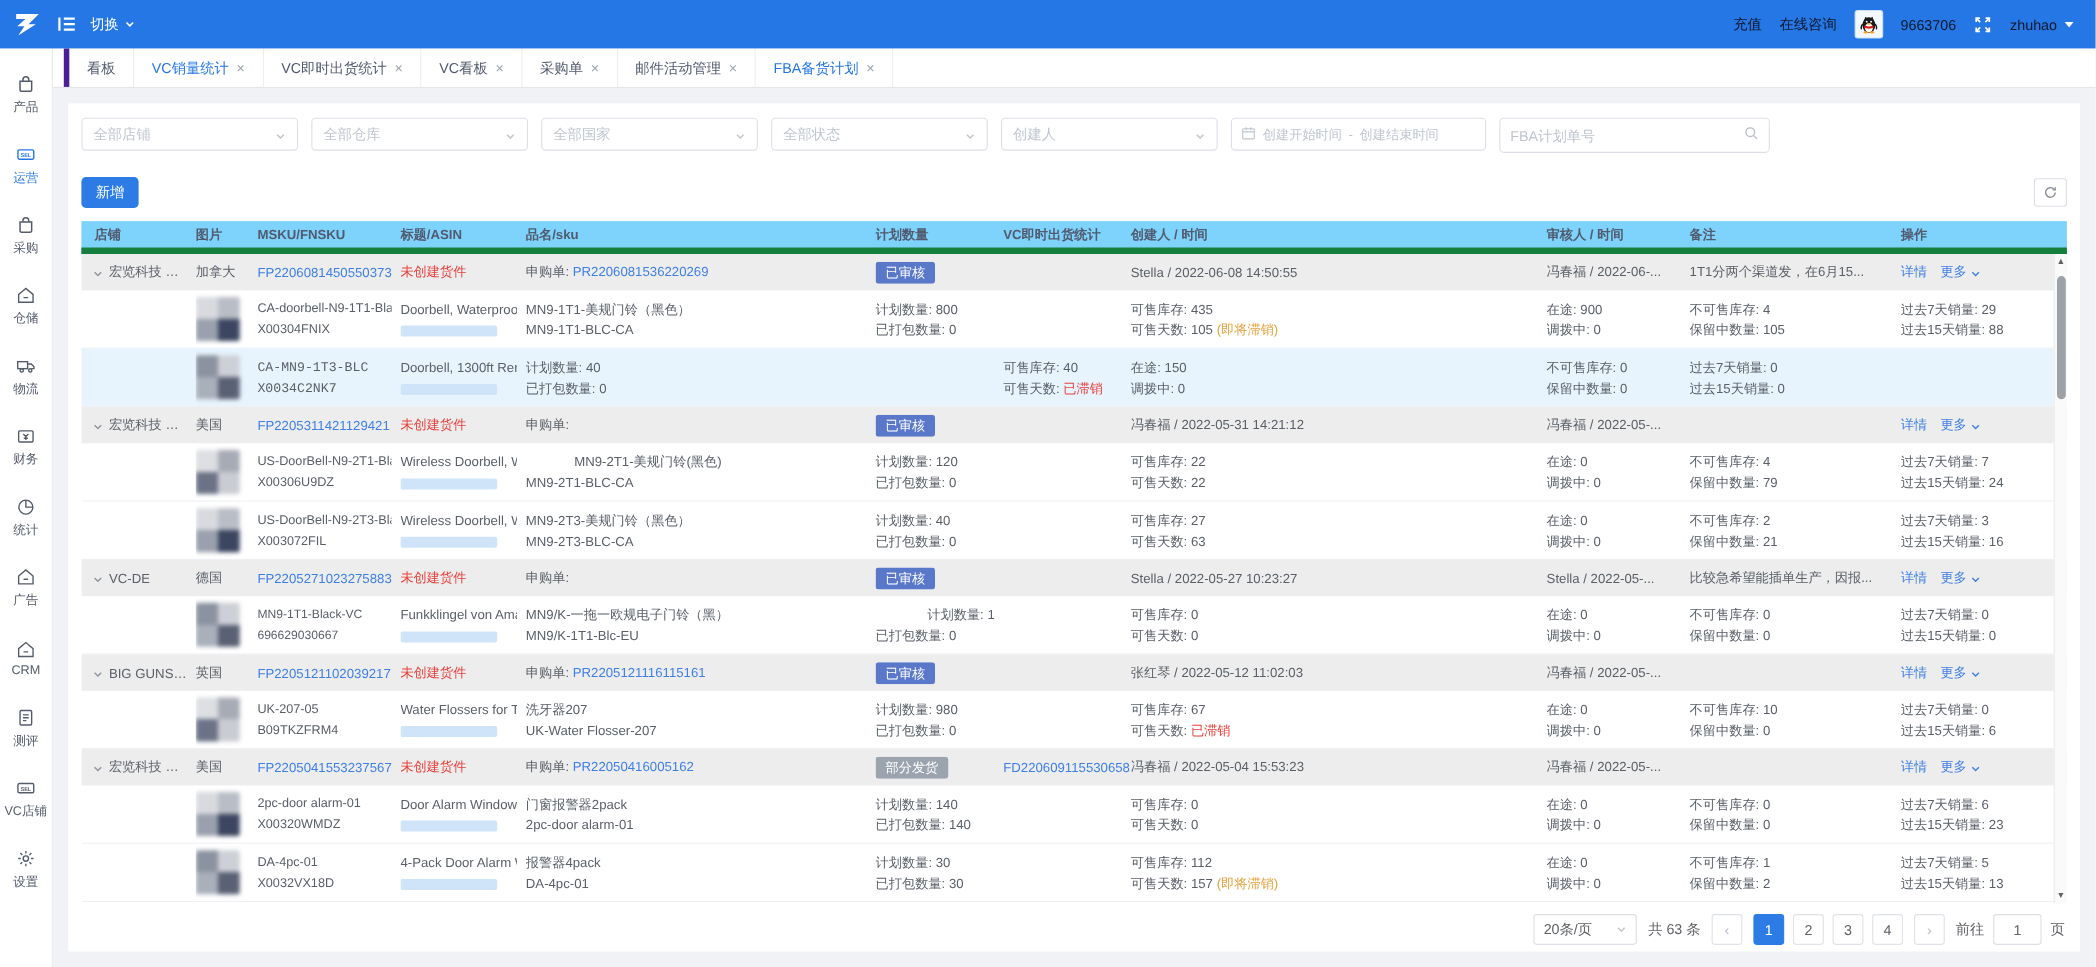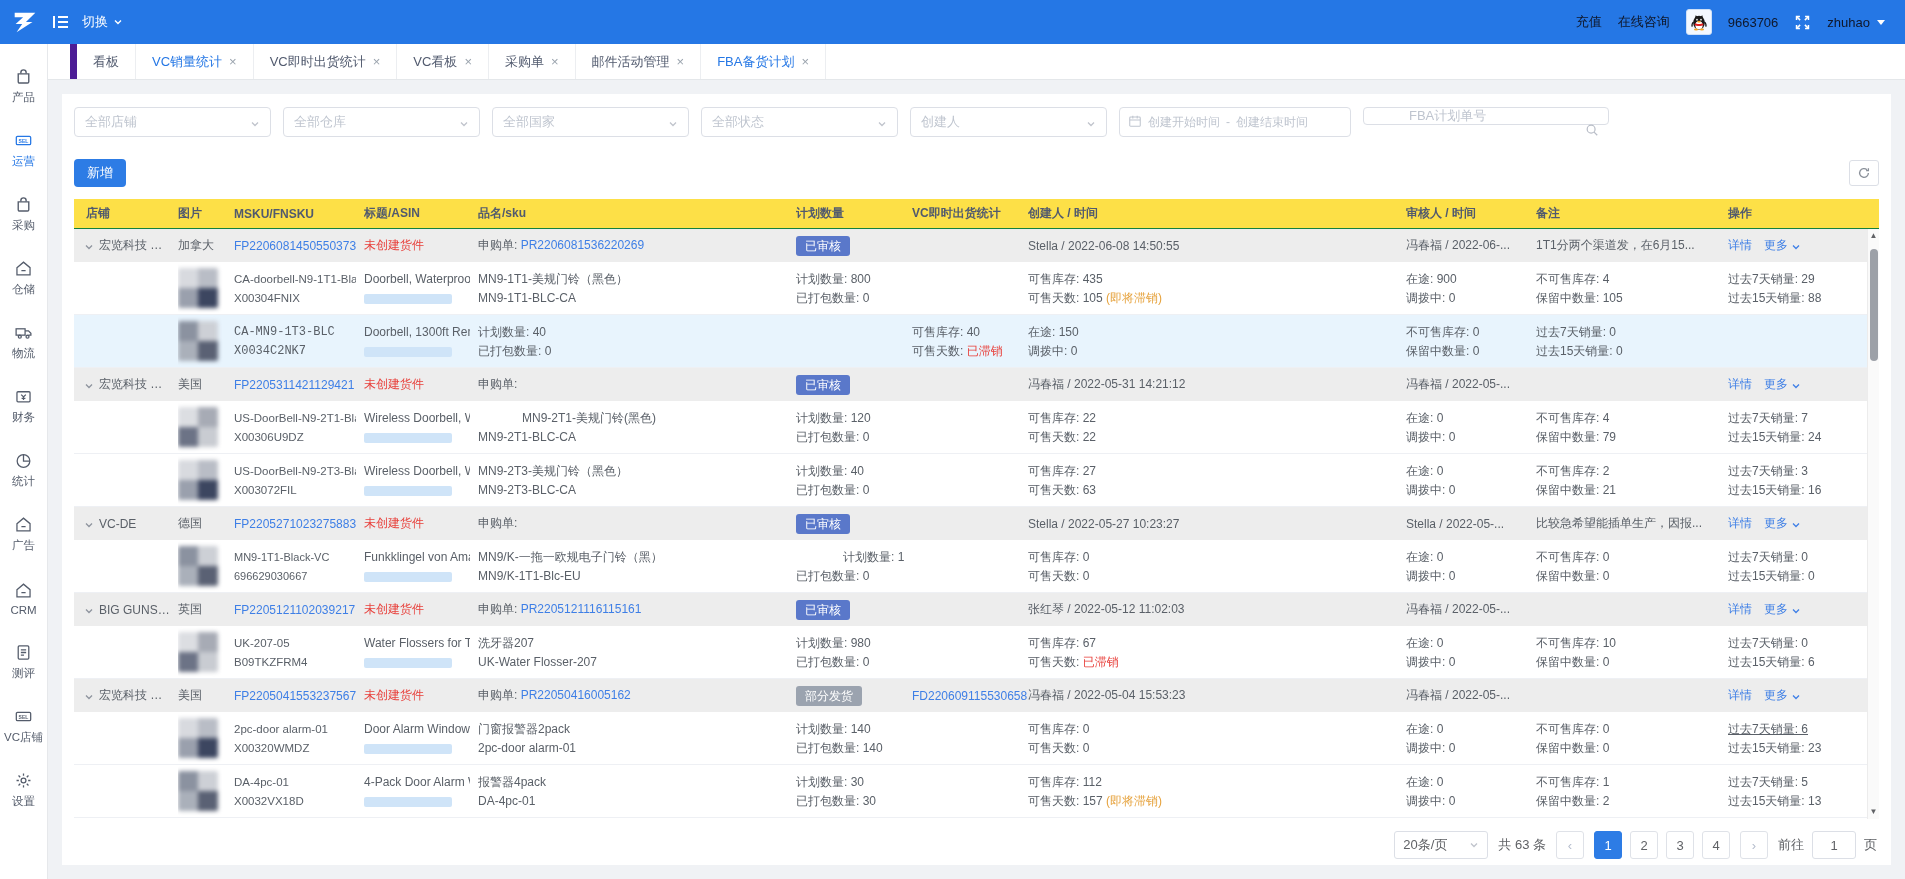--- a/index.html
+++ b/index.html
@@ -28,50 +28,50 @@
     gap:4px; cursor:pointer; color:#545c6b; }
   .side-item .s-icon { width:19px; height:19px; }
   .side-item .s-label { font-size:11.5px; white-space:nowrap; }
   .side-item.active { color:#2577e5; }
 
   
   .tabbar { position:absolute; left:48px; top:44px; right:0; height:36px; background:#fff;
     border-bottom:1px solid #e4e7ea; display:flex; align-items:stretch; }
   .tab { display:flex; align-items:center; gap:7px; padding:0 16px; font-size:13px; color:#515a6e;
     border-right:1px solid #eceef1; cursor:pointer; white-space:nowrap; }
-  .tab:first-child { border-left:7px solid #4c1d95; margin-left:22px;justify-content:flex-end; }
+  .tab:first-child { border-left:5px solid #4c1d95; margin-left:10px;justify-content:flex-end; }
   .tab.active { color:#2577e5; }
   .tab .tab-close { color:#9aa3ad; font-size:13px; line-height:1; }
 
   
   .main { position:absolute; left:48px; top:80px; right:0; bottom:0; padding:14px; }
   .card { background:#fff; width:100%; height:100%; padding:13px 12px; position:relative; }
 
   .filters { display:flex; gap:12px; }
   .f-select { width:197px; height:30px; border:1px solid #dcdfe6; border-radius:4px;
     display:flex; align-items:center; justify-content:space-between; padding:0 10px;
     font-size:13px; color:#bfc5cf; cursor:pointer; background:#fff; }
   .f-date { width:232px; height:30px; border:1px solid #dcdfe6; border-radius:4px;
     display:flex; align-items:center; gap:6px; padding:0 8px; font-size:12px; color:#bfc5cf; cursor:pointer; }
-  .f-search { width:246px; height:18px; border:1px solid #dcdfe6; border-radius:4px;
-    display:flex; align-items:flex-end; justify-content:space-between; padding:0 9px;flex-direction:column; }
+  .f-search { width:246px; height:32px; border:1px solid #dcdfe6; border-radius:4px;
+    display:flex; align-items:center; justify-content:space-between; padding:0 9px; }
   .f-search input { border:none; outline:none; font-size:13px; width:190px;
     font-family:inherit; color:#5a6068; }
   .f-search input::placeholder { color:#bfc5cf; }
 
   .toolbar { margin-top:22px; display:flex; align-items:center; justify-content:space-between; }
   .btn-add { height:28px; padding:0 13px; background:#2d7ce5; color:#fff; border:none; border-radius:4px;
     font-size:13px; cursor:pointer; font-family:inherit; }
   .refresh { width:30px; height:26px; border:1px solid #dcdfe6; border-radius:3px;
     display:flex; align-items:center; justify-content:center; cursor:pointer; background:#fff; }
 
   
   .tbl { margin-top:12px; font-size:12px; }
   .trow { display:grid; grid-template-columns:104px 56px 130px 114px 318px 116px 116px 378px 130px 192px minmax(0,1fr); }
-  .thead { height:30px; background:#fde047; border-bottom:1px solid #15803d; align-items:center; color:#515a6e; font-weight:bold; }
+  .thead { height:30px; background:#7dd3fc; border-bottom:6px solid #15803d; align-items:center; color:#515a6e; font-weight:bold; }
   .thead > div { padding-right:8px; overflow:hidden; white-space:nowrap; }
   .thead > div:first-child { padding-left:12px; }
   .tbody { position:relative; height:590px; overflow:hidden; }
 
   .g-row { height:33px; background:#ededed; align-items:center; color:#5a6068; }
   .g-row > div { padding-right:8px; overflow:hidden; white-space:nowrap; }
   .g-row > div:first-child { padding-left:10px; display:flex; align-items:center; gap:5px; }
   .g-store { overflow:hidden; text-overflow:ellipsis; }
   .caret { width:10px; height:10px; flex:0 0 10px; color:#8e949e; }
 
@@ -752,21 +752,21 @@
             </div>
             <div>
               <div style="overflow: hidden;">在途: 0</div>
               <div style="overflow: hidden;">调拨中: 0</div>
             </div>
             <div>
               <div style="overflow: hidden;">不可售库存: 0</div>
               <div style="overflow: hidden;">保留中数量: 0</div>
             </div>
             <div>
-              <div style="overflow: hidden; text-decoration: underline;">过去7天销量: 6</div>
+              <div style="overflow: hidden;">过去7天销量: 6</div>
               <div style="overflow: hidden;">过去15天销量: 23</div>
             </div>
           </div>
           <div class="trow d-row">
             <div></div>
             <div>
               <div class="pimg v2"></div>
             </div>
             <div style="font-size: 11.5px;">
               <div style="overflow: hidden;">DA-4pc-01</div>

